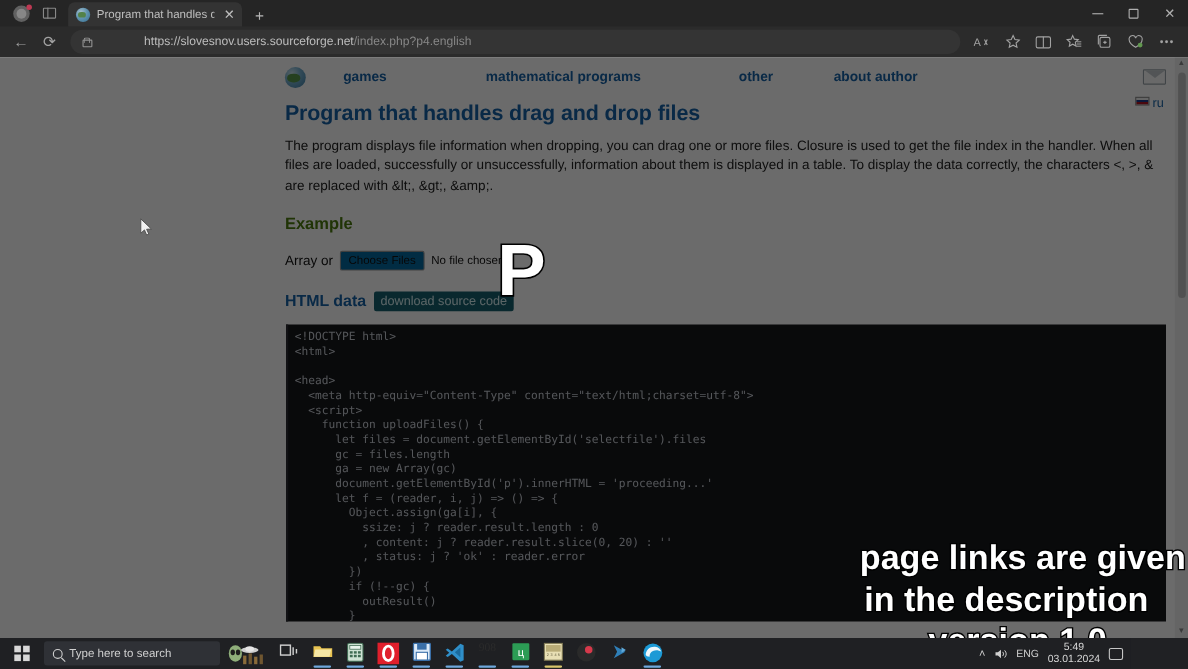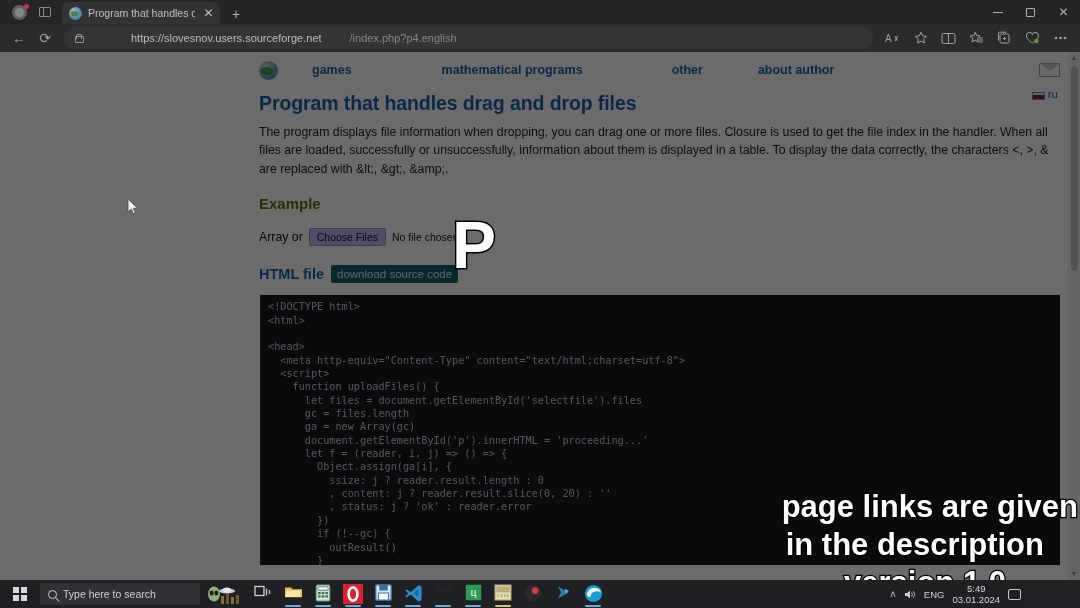--- a/index.html
+++ b/index.html
@@ -100,21 +100,21 @@
   .lock-ico::before {
     content: ""; position: absolute; left: 1px; bottom: 0; width: 7px; height: 5.5px;
     border: 1px solid #a6a6a6; border-radius: 1px;
   }
   .lock-ico::after {
     content: ""; position: absolute; left: 2.4px; top: 0.5px; width: 4px; height: 4px;
     border: 1px solid #a6a6a6; border-bottom: none; border-radius: 2px 2px 0 0;
   }
   .url { font-size: 11px; white-space: nowrap; overflow: hidden; }
   .url .host { color: #d6d6d6; padding-left: 41px; }
-  .url .path { color: #9a9a9a; padding-left: 28px; }
+  .url .path { color: #9a9a9a; }
   .tb-right { display: flex; align-items: center; gap: 1px; }
   .tr-btn {
     width: 27px; height: 24px; display: flex; align-items: center; justify-content: center;
     color: #b9b9b9;
   }
 
   
   .viewport {
     position: absolute; left: 0; top: 52px; width: 1080px; height: 528px;
     background: #ffffff;
@@ -150,37 +150,37 @@
     border-left: 9px solid transparent; border-right: 9px solid transparent;
     border-top: 7px solid #c3c9ce; width: 0; height: 0;
   }
 
   h1.page-title {
     color: #1763a8; font-size: 19.5px; font-weight: bold;
     margin: 10px 0 8px 0; letter-spacing: -0.1px;
   }
   .ru-flag-wrap {
     position: absolute; right: 10px; top: 36px;
-    display: flex; align-items: flex-end; gap: 3px;
+    display: flex; align-items: flex-start; gap: 3px;
   }
   .ru-flag {
     width: 13px; height: 8px;
     background: linear-gradient(to bottom, #f2f2f2 0 33.3%, #1b3a8c 33.3% 66.6%, #b01423 66.6% 100%);
     border: 0.5px solid #8d8d8d;
   }
   .ru-label { color: #1763a8; font-size: 11.5px; }
 
   p.intro { color: #222; font-size: 12.3px; line-height: 1.5; margin: 0 4px 0 0; text-align: left; }
 
   h2.section { color: #4d7c0f; font-size: 15px; font-weight: bold; margin: 17px 0 0 0; }
 
   .droprow { margin-top: 16px; display: flex; align-items: center; gap: 6px; font-size: 12.3px; color: #111; }
   .choose-files {
     display: inline-block; font-size: 10.5px; color: #111;
-    background: #c4b5fd; border: 1px solid #9a9a9a; border-radius: 2px;
+    background: #0369a1; border: 1px solid #9a9a9a; border-radius: 2px;
     padding: 1px 7px; line-height: 14px;
   }
   .no-file { font-size: 10.5px; color: #111; }
 
   .htmlfile-row { margin-top: 19px; display: flex; align-items: center; gap: 7px; }
   .htmlfile-label { color: #1763a8; font-size: 14.5px; font-weight: bold; }
   .dl-btn {
     background: #17616e; color: #d8f0f4; font-size: 11.5px;
     padding: 2px 6px; border-radius: 2px; line-height: 14px;
   }
@@ -384,21 +384,21 @@
 
           <h2 class="section">Example</h2>
 
           <div class="droprow">
             <span>Array or</span>
             <span class="choose-files">Choose Files</span>
             <span class="no-file">No file chosen</span>
           </div>
 
           <div class="htmlfile-row">
-            <span class="htmlfile-label">HTML file</span>
+            <span class="htmlfile-label">HTML data</span>
             <span class="dl-btn">download source code</span>
           </div>
 
           <div class="codeblock">&lt;!DOCTYPE html&gt;
 &lt;html&gt;
 
 &lt;head&gt;
   &lt;meta http-equiv="Content-Type" content="text/html;charset=utf-8"&gt;
   &lt;script&gt;
     function uploadFiles() {

